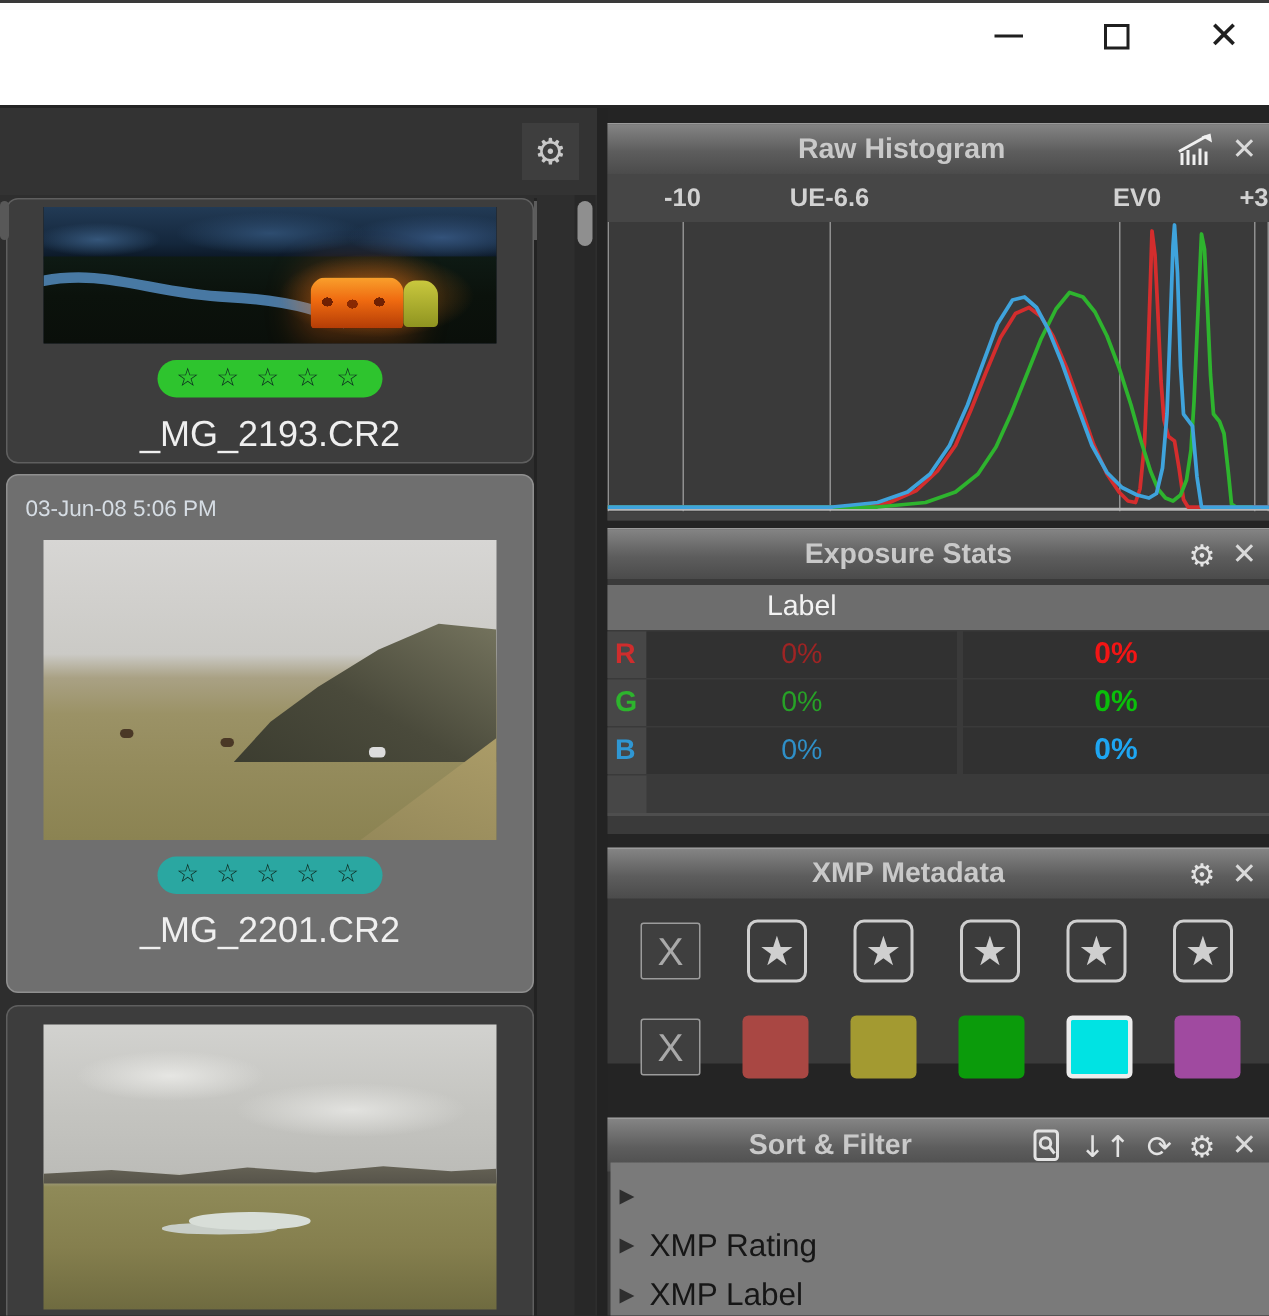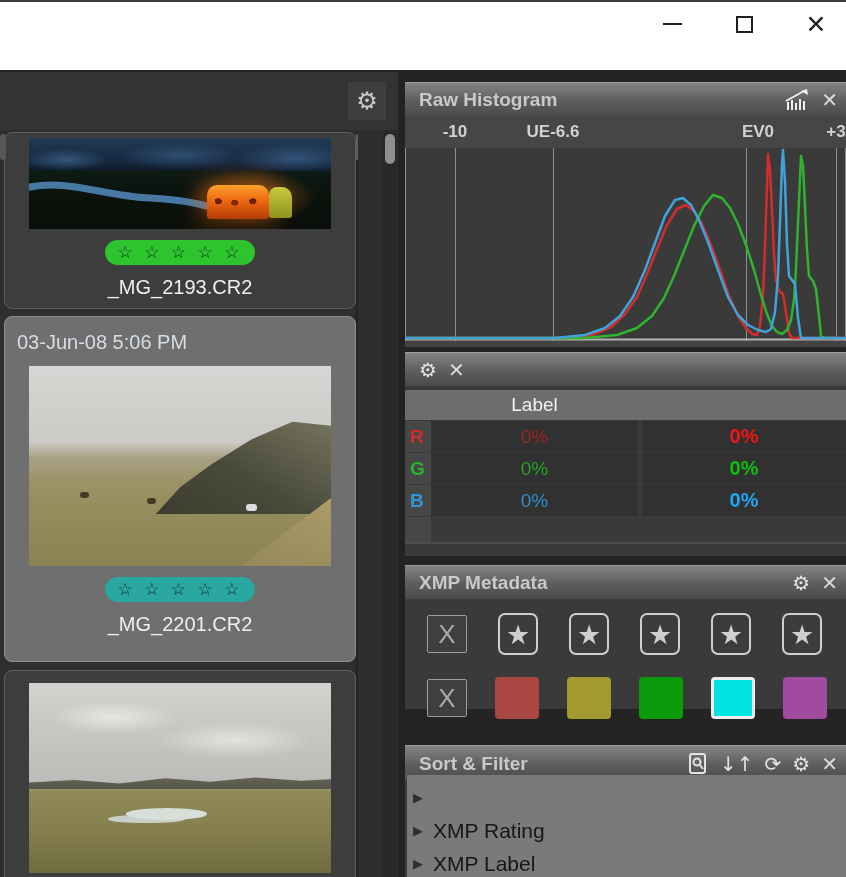--- a/index.html
+++ b/index.html
@@ -26,30 +26,30 @@
   .fs-gear { position:absolute; right:12px; top:10px; width:38px; height:38px;
     background:#3e3e3e; color:#c9c9c9; font-size:24px; display:flex;
     align-items:center; justify-content:center; }
   .fs-list { position:absolute; top:58px; bottom:0; left:0; right:0; overflow:hidden; }
   .card { width:352px; margin-left:4px; background:#3d3d3d;
     border:1px solid #5f5f5f; border-radius:8px; overflow:hidden; }
   .card.selected { background:#6f6f6f; border-color:#8f8f8f; }
   .card1 { margin-top:2px; height:177px; }
   .card2 { margin-top:7px; height:346px; }
   .card3 { margin-top:8px; height:270px; }
-  .ts { padding:14px 0 0 12px; font-size:20px; color:#d6dde4; }
+  .ts { padding:14px 0 0 12px; font-size:15px; color:#d6dde4; }
   .thumb { position:relative; width:302px; margin:12px auto 0; overflow:hidden; }
   .card1 .thumb { margin-top:5px; }
   .t1 { height:91px; background:#0d141c; }
   .t2 { height:200px; }
   .t3 { height:190px; }
   .pill { width:150px; height:25px; border-radius:13px; margin:11px auto 0;
     text-align:center; line-height:25px; font-size:17px; letter-spacing:3px;
     color:#0d2a20; font-family:"DejaVu Sans",sans-serif; }
-  .fname { text-align:center; margin-top:11px; font-size:20px; color:#efefef; }
+  .fname { text-align:center; margin-top:11px; font-size:24px; color:#efefef; }
 
   
   .t1 .sky { position:absolute; top:0; left:0; right:0; height:38%;
     background:
       radial-gradient(60px 16px at 12% 62%, #35567a 0%, rgba(53,86,122,0) 70%),
       radial-gradient(90px 20px at 50% 50%, #2e4d70 0%, rgba(46,77,112,0) 70%),
       radial-gradient(90px 22px at 88% 58%, #33527a 0%, rgba(51,82,122,0) 70%),
       linear-gradient(180deg,#223a55 0%,#14273c 70%,#0b1624 100%); }
   .t1 .land { position:absolute; top:36%; left:0; right:0; bottom:0;
     background:linear-gradient(180deg,#0e1a14 0%,#0b120c 45%,#0a0f0a 100%); }
@@ -110,21 +110,21 @@
   .panels { position:absolute; left:405px; right:0; top:0; bottom:0; background:#242424; }
   .panel { position:absolute; left:0; right:0; background:#3a3a3a; }
   .p-hist { top:10px; height:265px; }
   .p-exp  { top:280px; height:204px; }
   .p-xmp  { top:493px; height:144px; }
   .p-sort { top:673px; bottom:0; }
   .p-header { height:34px; border-top:1px solid #9b9b9b;
     background:linear-gradient(180deg,#848484 0%,#5d5d5d 55%,#4b4b4b 100%);
     display:flex; align-items:center; padding:0 8px 0 14px; }
   .p-sort .p-header { height:36px; }
-  .p-title { flex:1; font-size:19px; font-weight:bold; color:#c9c9c9; }
+  .p-title { flex:1; font-size:19px; font-weight:bold; color:#c9c9c9;text-align:center; }
   .p-icons { display:flex; align-items:center; gap:11px; }
   .hicon { color:#e3e3e3; font-size:20px; line-height:20px; font-family:"DejaVu Sans",sans-serif; }
   .p-close { color:#dadada; font-size:20px; font-weight:bold; line-height:20px; }
 
   
   .axisbar { position:relative; height:32px; background:#464646; overflow:hidden;
     font-size:17px; font-weight:bold; color:#d2d2d2; }
   .axl { position:absolute; top:6px; transform:translateX(-50%); }
   .axl-0 { left:50px; } .axl-1 { left:148px; } .axl-2 { left:353px; } .axl-3 { left:431px; }
   .plot { position:relative; height:193px; background:#3a3a3a; }
@@ -280,20 +280,21 @@
             <polyline points="0,190 160,190 188,187 206,179 220,166 232,149 242,126 252,101 262,77 272,61 281,57 289,63 297,76 306,97 315,122 324,148 333,168 341,180 347,186 352,187 355,178 358,148 360,98 362,38 363,6 365,22 367,62 369,106 371,132 374,143 378,146 381,164 384,185 387,190 441,190" fill="none" stroke="#d42d2d" stroke-width="2.5" stroke-linejoin="round"></polyline>
             <polyline points="0,190 180,190 212,187 232,180 247,168 259,150 269,128 279,103 289,78 299,58 308,47 317,50 325,60 333,76 341,97 349,122 356,147 362,166 367,178 372,184 377,186 382,182 386,172 389,152 391,120 393,75 395,30 396,8 398,18 400,58 402,102 404,128 408,133 411,141 414,168 416,188 419,190 430,190" fill="none" stroke="#2eb42e" stroke-width="2.5" stroke-linejoin="round"></polyline>
             <polyline points="0,190 150,190 180,187 200,180 215,168 228,149 240,122 250,95 260,68 270,52 278,50 286,57 294,72 303,94 313,122 323,149 333,167 343,177 353,182 361,184 366,181 370,164 373,128 375,74 377,16 378,2 380,34 382,96 384,128 390,136 393,170 396,190 441,190" fill="none" stroke="#3fa3dc" stroke-width="2.5" stroke-linejoin="round"></polyline>
           </svg>
       </div>
       <div class="hist-bottom"></div>
     </div>
 
     <div class="panel p-exp">
       <div class="p-header">
+        <span class="p-title">Exposure Stats</span>
         <span class="p-icons">
           <span class="hicon">⚙</span>
           <span class="p-close">✕</span>
         </span>
       </div>
       <div class="exp-colhead">
         <span class="exp-sp"></span>
         <span class="exp-c1">Label</span>
         <span class="exp-g"></span>
       </div>

